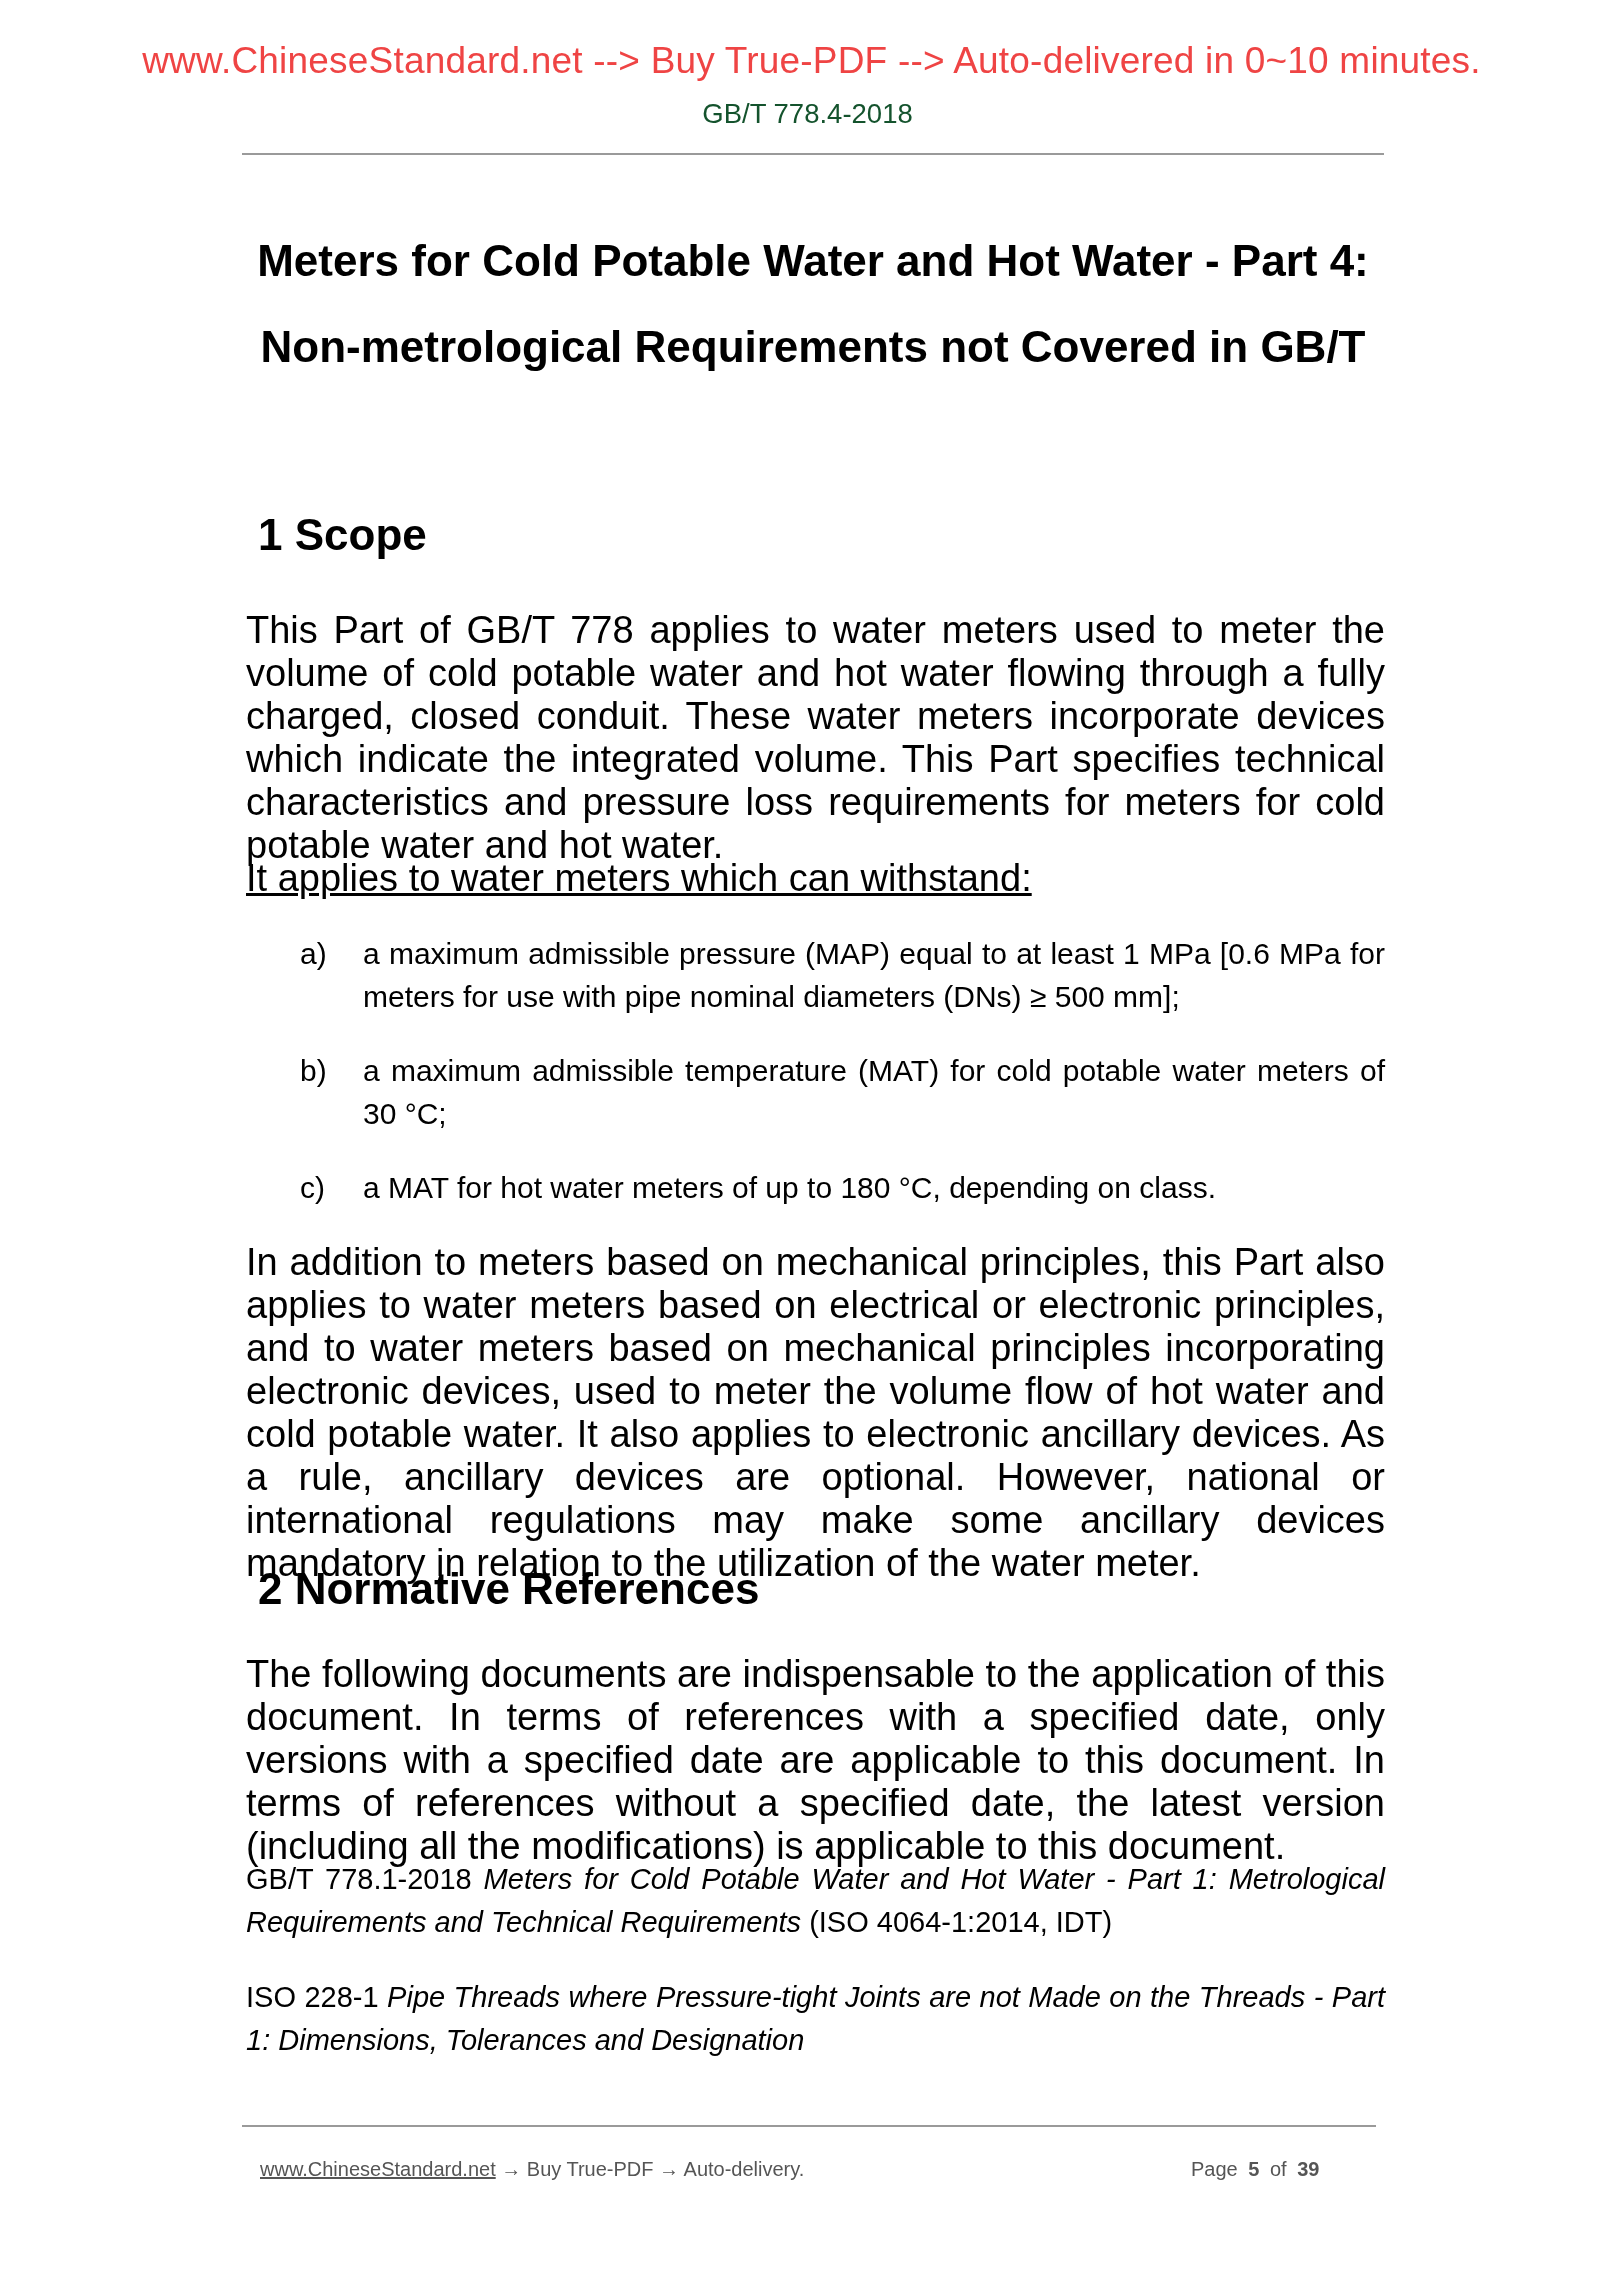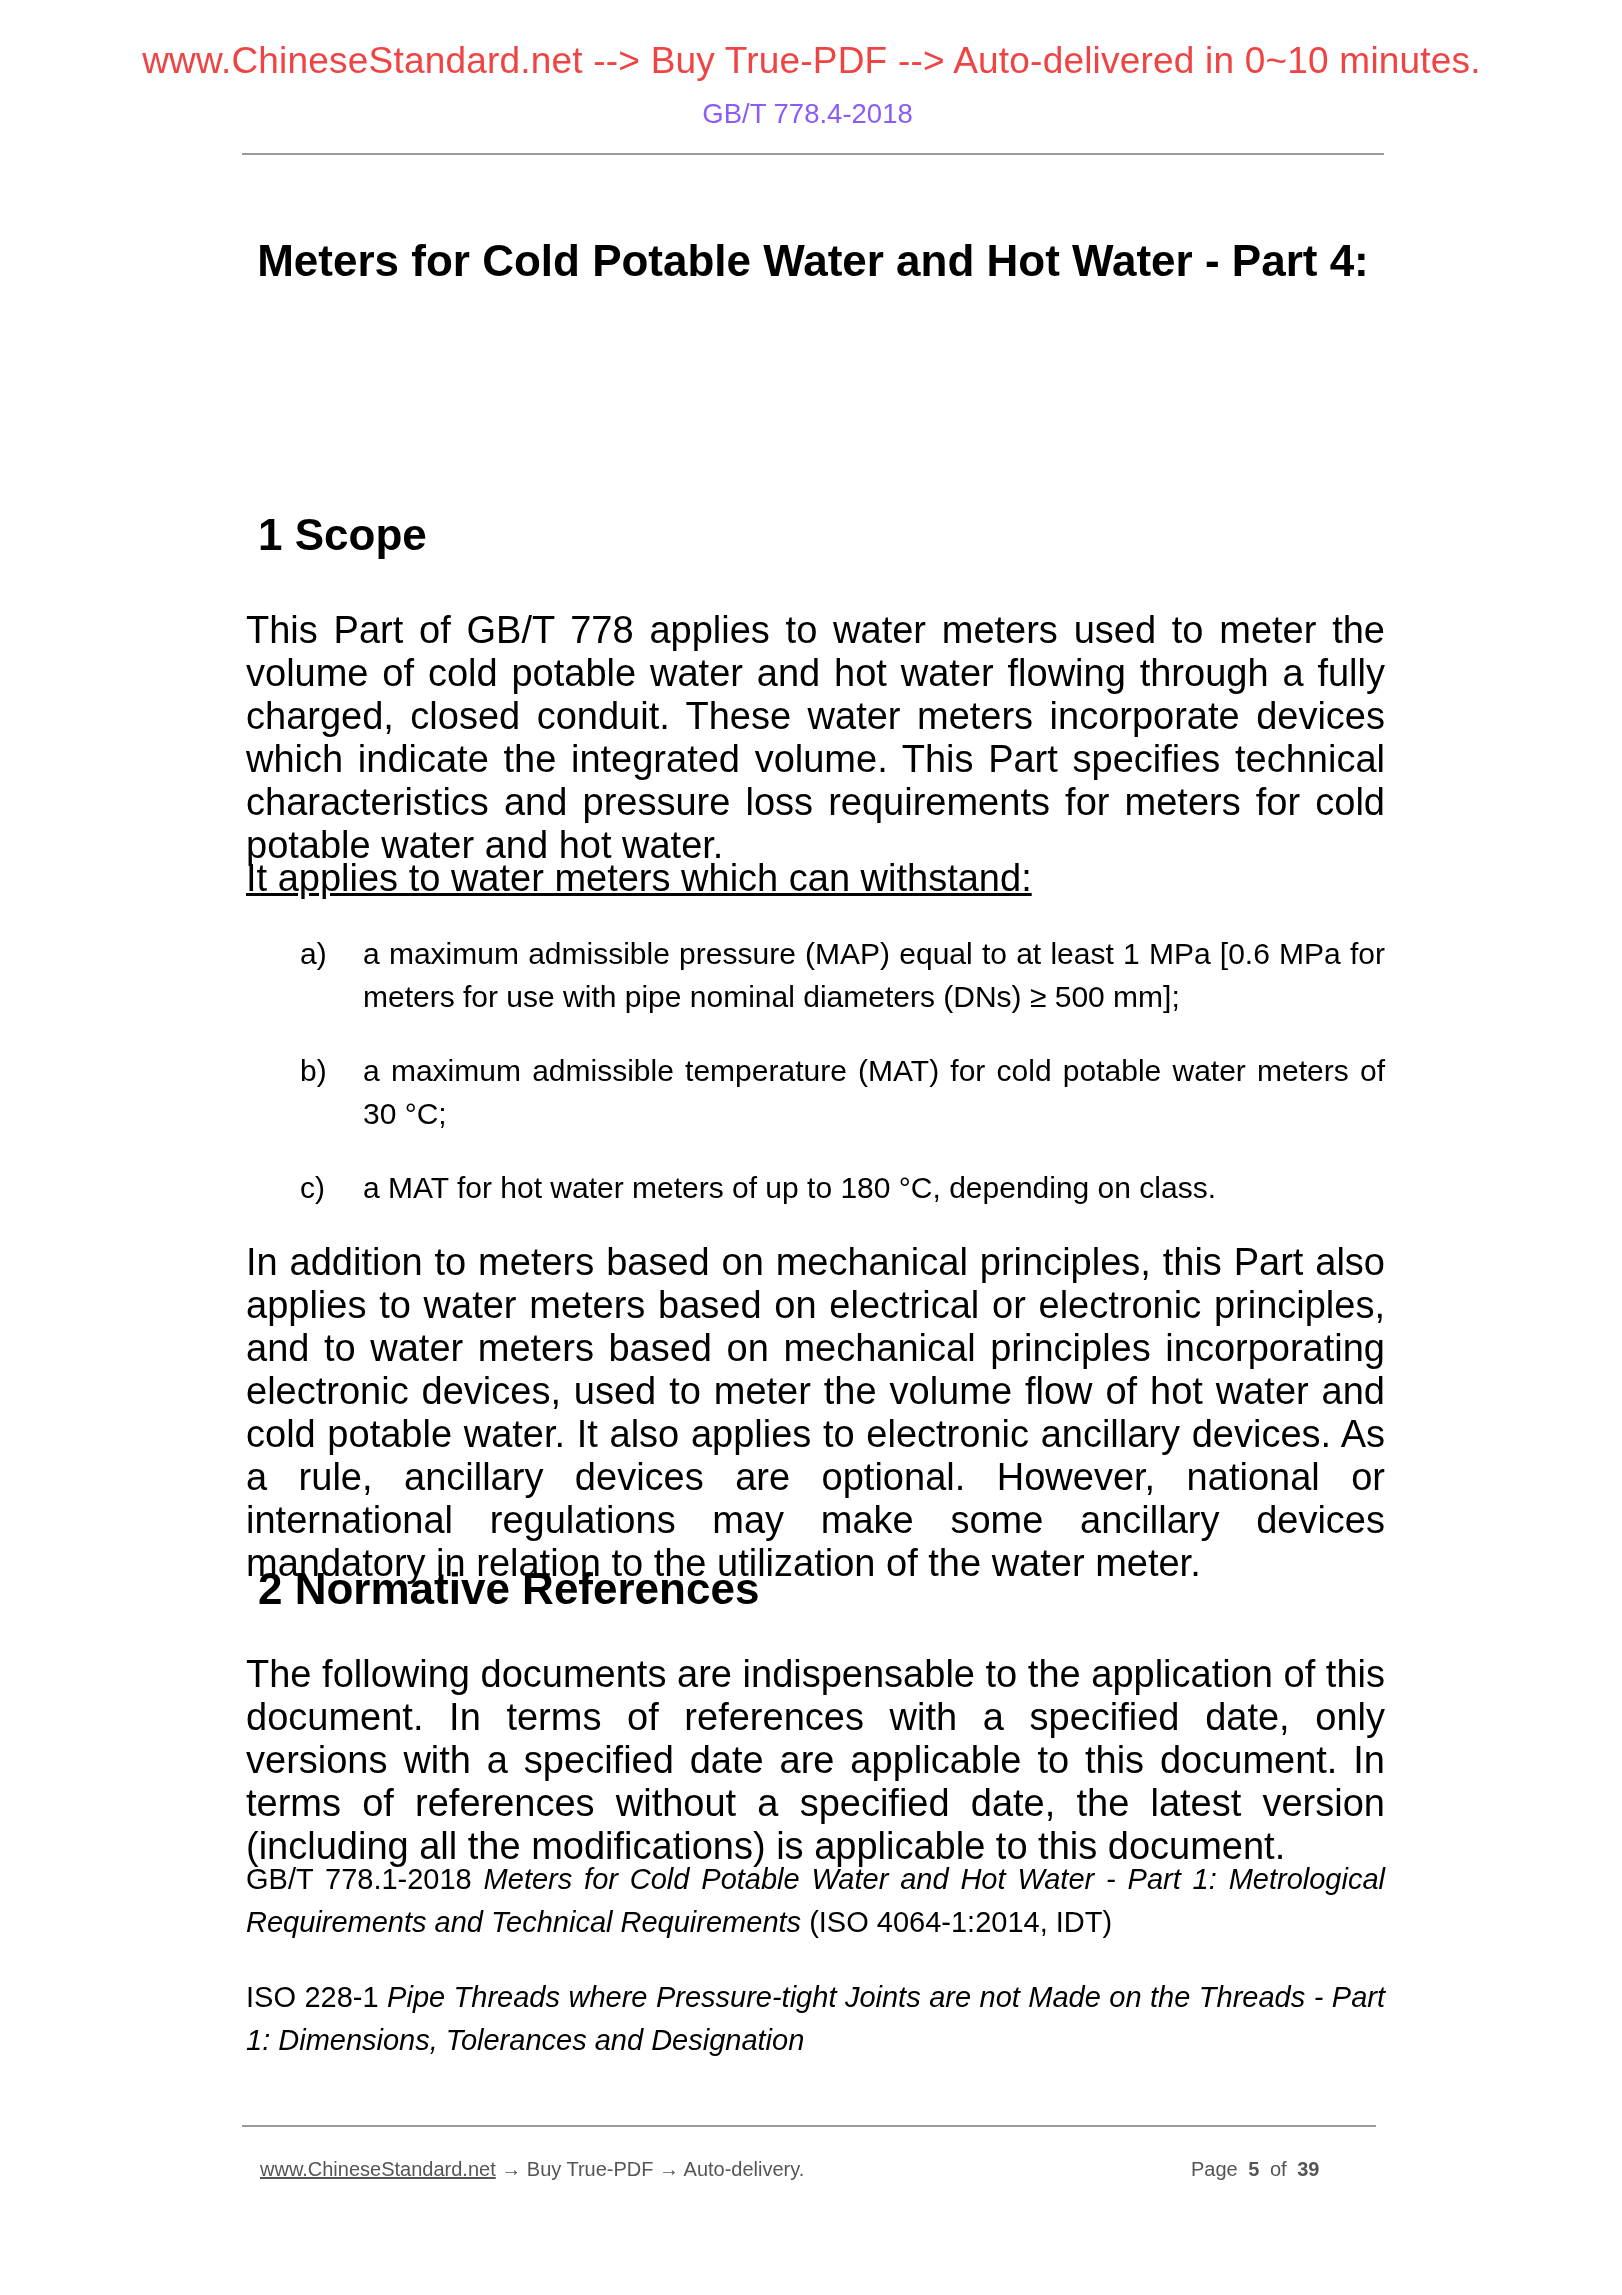--- a/index.html
+++ b/index.html
@@ -1,20 +1,20 @@
 <!DOCTYPE html>
 <html style="font-size:13.3px"><head>
 <meta charset="utf-8">
 <style>
   html, body { margin:0; padding:0; background:#ffffff; }
   body { width:1623px; height:2295px; position:relative; overflow:hidden;
          font-family:"Liberation Sans", sans-serif; color:#000; }
   .abs { position:absolute; }
   .hdr1 { left:0; width:1623px; top:37px; text-align:center; font-size:37px; color:#ef4444; line-height:47px; letter-spacing:0.2px; }
-  .hdr2 { left:0; width:1615px; top:97px; text-align:center; font-size:27.5px; color:#8b5cf6; line-height:33px; }
+  .hdr2 { left:0; width:1615px; top:97px; text-align:center; font-size:27.5px; color:#14532d; line-height:33px; }
   .rule { height:1.7px; background:#9a9a9a; }
   .title { left:242px; width:1142px; top:218px; text-align:center; font-size:44px; font-weight:bold; line-height:86px; }
   .title div { margin:0; }
   .h1 { left:258px; font-size:44px; font-weight:bold; line-height:50px; }
   .para { left:246px; width:1139px; font-size:38px; line-height:43px; text-align:justify; }
   .li { left:246px; width:1139px; font-size:30px; line-height:43px; }
   .li .mk { position:absolute; left:54px; top:0; }
   .li .tx { position:absolute; left:117px; width:1022px; text-align:justify; }
   .ref { left:246px; width:1139px; font-size:29px; line-height:43px; text-align:justify; }
   .ref i { font-style:italic; }
@@ -24,20 +24,21 @@
 </style>
 </head>
 <body>
 
 <div class="abs hdr1">www.ChineseStandard.net --&gt; Buy True-PDF --&gt; Auto-delivered in 0~10 minutes.</div>
 <div class="abs hdr2">GB/T 778.4-2018</div>
 <div class="abs rule" style="left:242px; top:153px; width:1142px;"></div>
 
 <div class="abs title">
   <div>Meters for Cold Potable Water and Hot Water - Part 4:</div>
+  <div>Non-metrological Requirements not Covered in GB/T</div>
 </div>
 
 <div class="abs h1" style="top:510px;">1 Scope</div>
 
 <div class="abs para" style="top:609px;">This Part of GB/T 778 applies to water meters used to meter the volume of cold potable water and hot water flowing through a fully charged, closed conduit. These water meters incorporate devices which indicate the integrated volume. This Part specifies technical characteristics and pressure loss requirements for meters for cold potable water and hot water.</div>
 
 <div class="abs para" style="top:857px;text-decoration:underline;">It applies to water meters which can withstand:</div>
 
 <div class="abs li" style="top:932px;">
   <span class="mk">a)</span>

